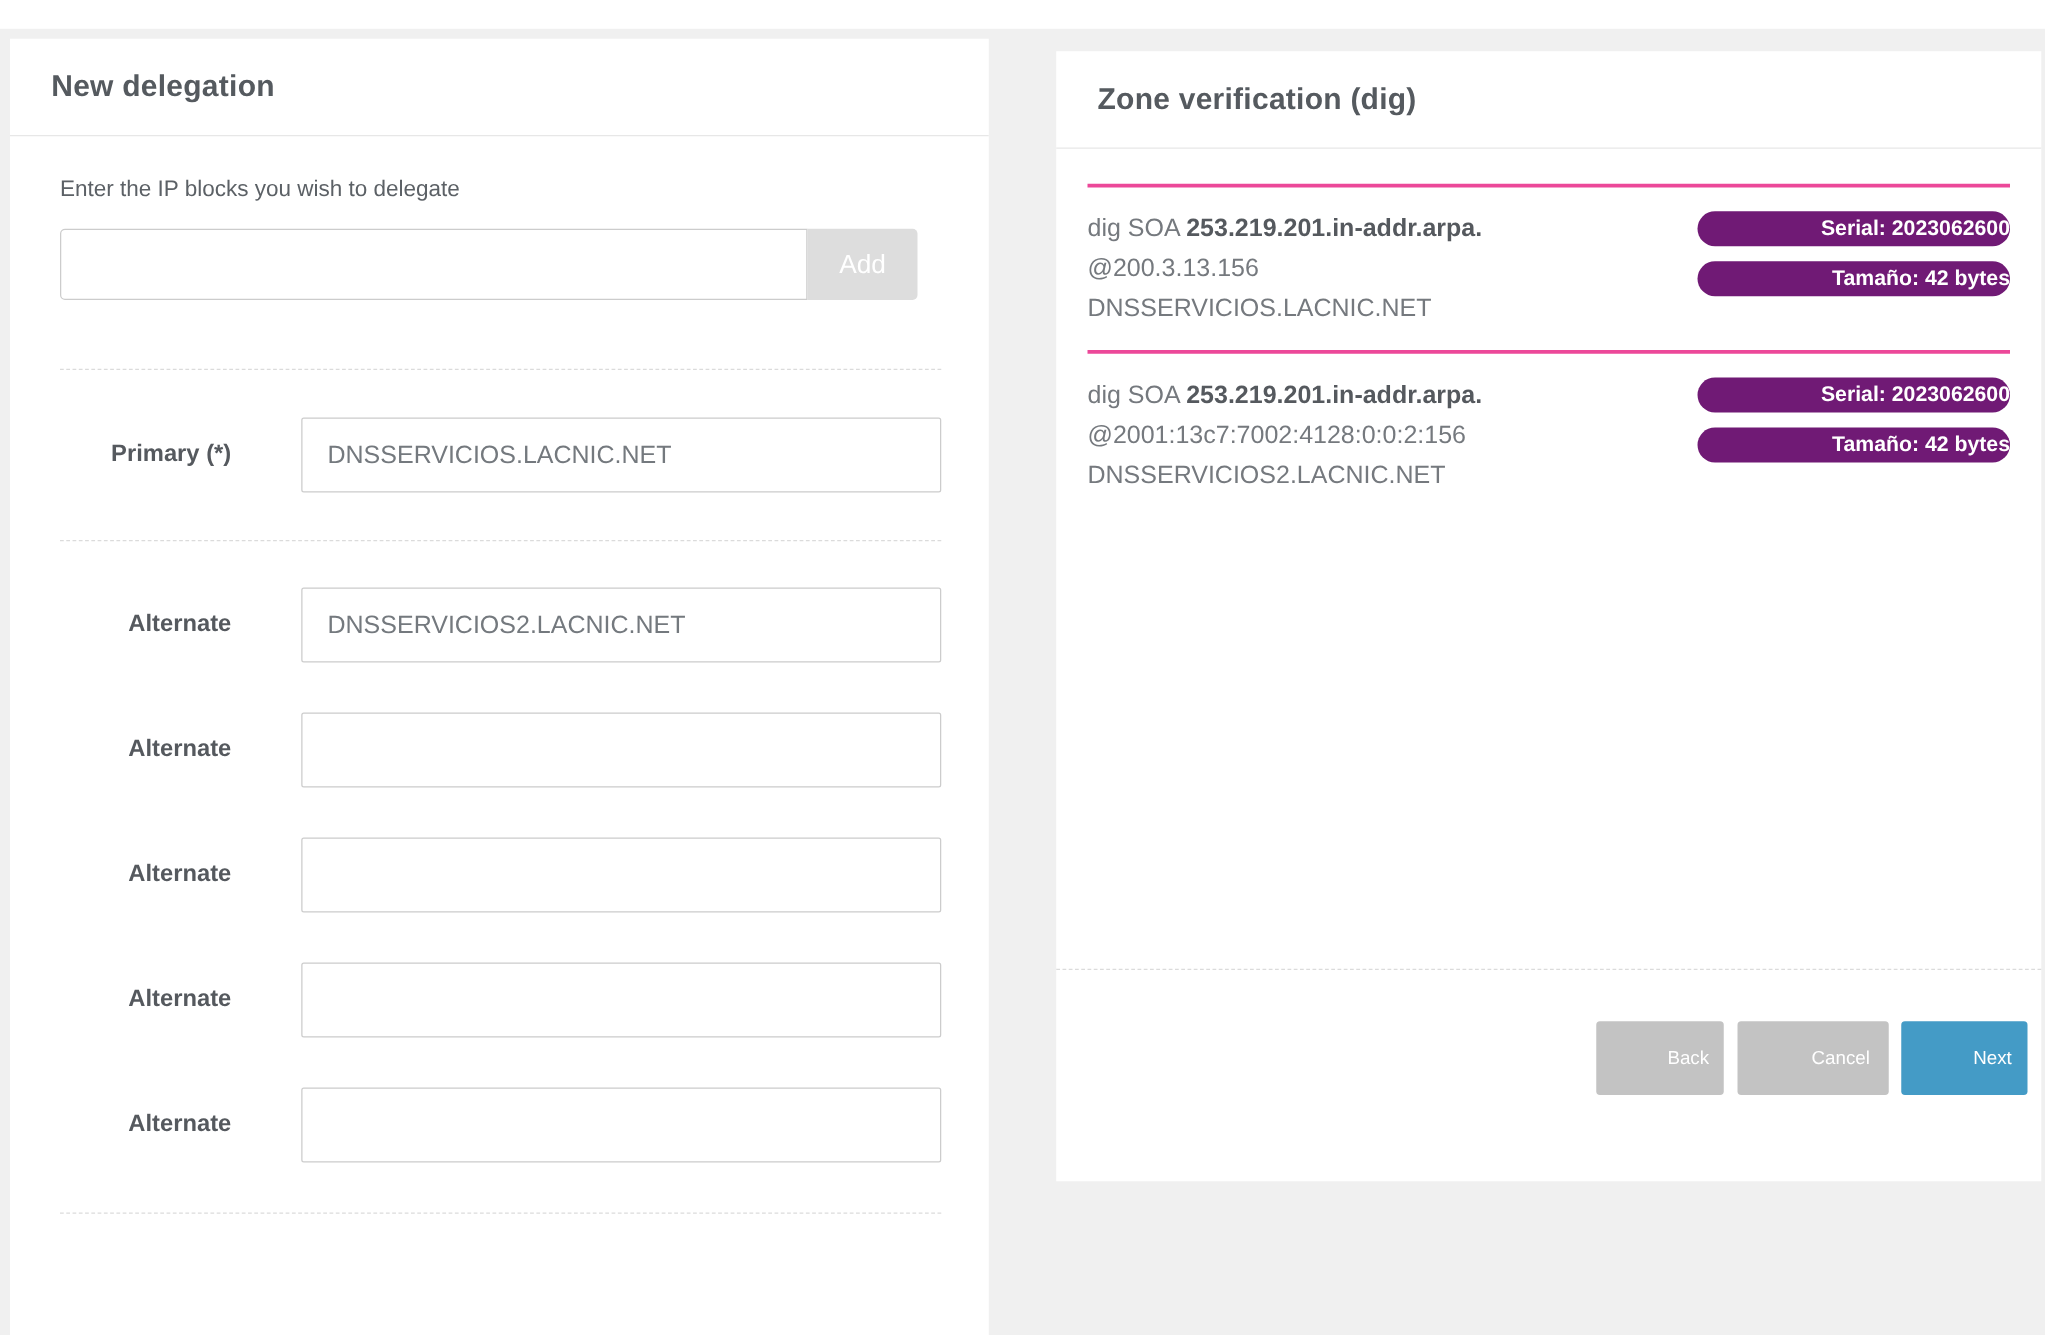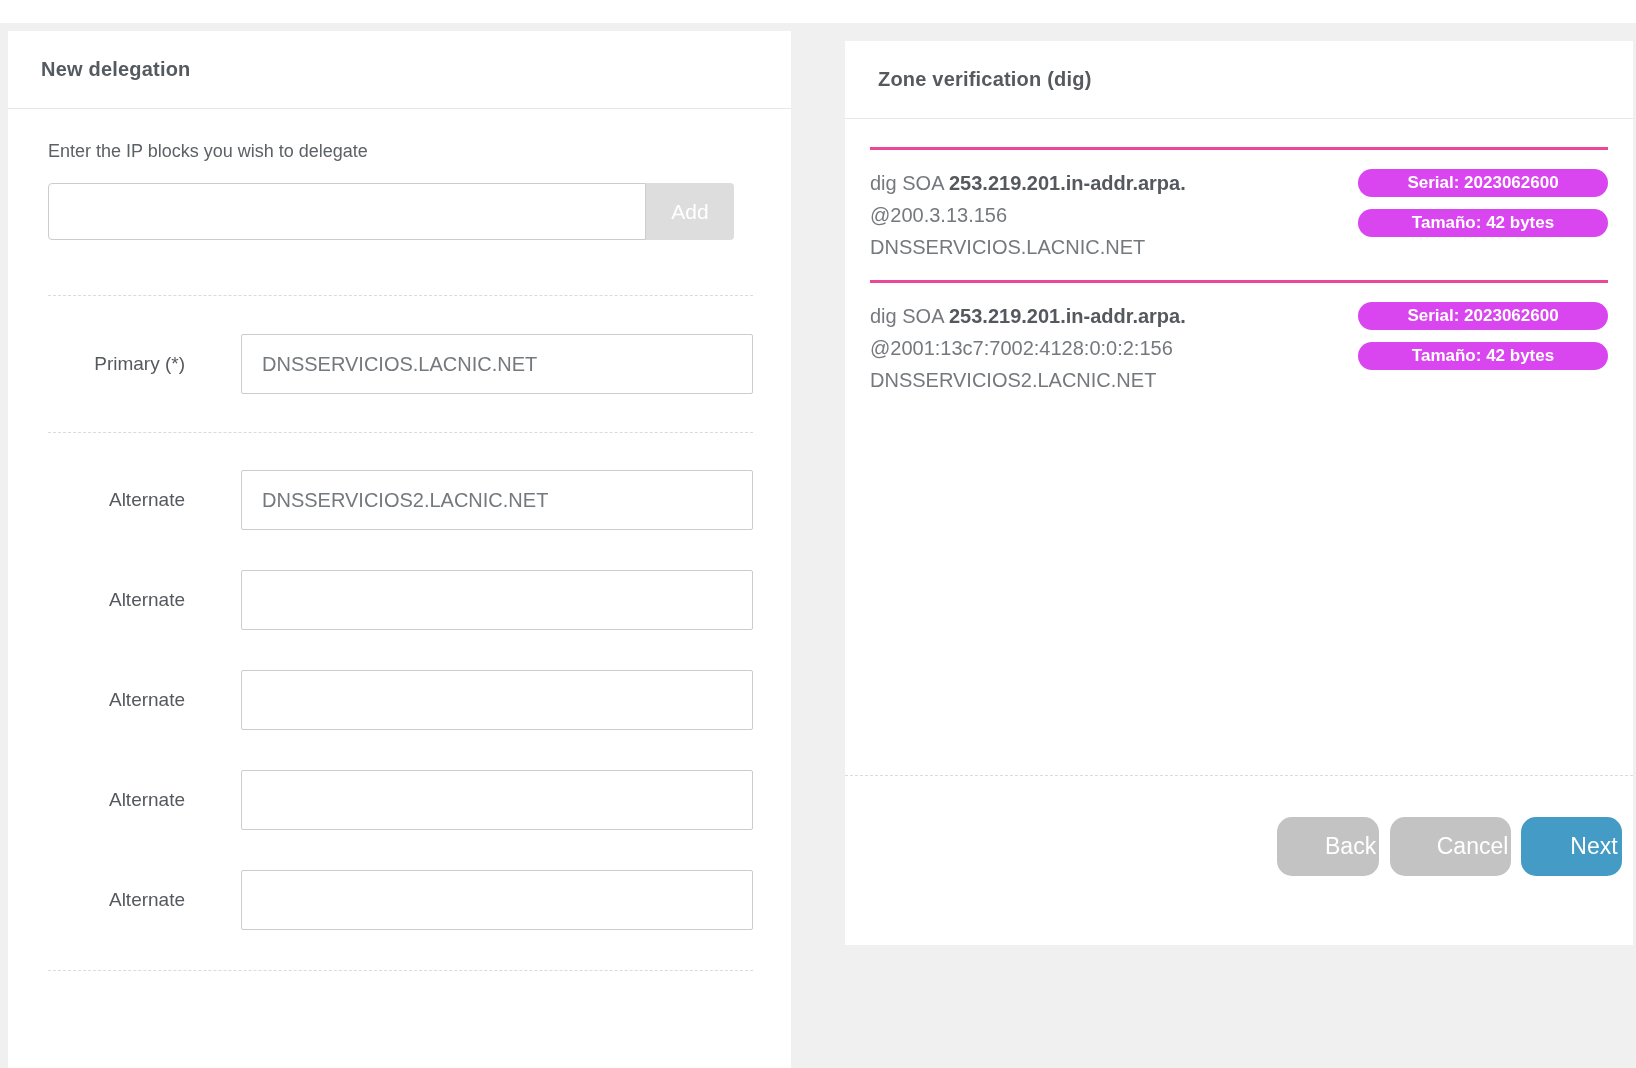--- a/index.html
+++ b/index.html
@@ -21,21 +21,21 @@
   .panel-left  { left: 8px;   top: 31px; width: 783px; height: 1037px; }
   .panel-right { left: 845px; top: 41px; width: 788px; height: 904px;  }
 
   .panel-header {
     height: 78px;
     display: flex; align-items: center;
     padding: 0 33px;
     border-bottom: 1px solid #e7e7e7;
   }
   .panel-title {
-    font-size: 20px; font-weight: 700; color: #555a5f; letter-spacing: 0.2px;
+    font-size: 24px; font-weight: 700; color: #555a5f; letter-spacing: 0.2px;
   }
 
   
   .left-body { padding: 0 38px 0 40px; }
 
   .ip-label {
     margin-top: 32px;
     font-size: 18px; color: #5c6166;
   }
   .input-group {
@@ -63,39 +63,39 @@
   .sep-3 { margin-top: 32px; }
 
   .ns-row {
     display: flex; align-items: center;
     margin-bottom: 40px;
   }
   .ns-row.first { margin-top: 38px; margin-bottom: 0; }
   .ns-rows { margin-top: 37px; }
   .ns-label {
     width: 137px; text-align: right;
-    font-size: 19px; font-weight: 400; color: #55595e;
+    font-size: 19px; font-weight: 700; color: #55595e;
     flex: none; margin-right: 56px;
   }
   .ns-input {
     width: 520px; height: 60px;
     border: 1px solid #cccccc; border-radius: 2px;
     padding: 0 20px; font-size: 20px; color: #74797e;
     outline: none; background: #fff;
   }
 
   .left-footer {
     margin-top: 38px;
     padding-right: 9px;
     text-align: right;
   }
   .btn {
     display: inline-block;
-    border: none; border-radius: 15px;
-    font-size: 23px; font-family: inherit; color: #ffffff;
+    border: none; border-radius: 3px;
+    font-size: 15px; font-family: inherit; color: #ffffff;
     cursor: pointer; vertical-align: top; padding-left: 45px;
   }
   .btn-gray      { background: #c3c3c3; }
   .btn-disabled  { background: #dcdcdc; }
   .btn-blue      { background: #449bc6; }
   .left-footer .btn-cancel { width: 123px; height: 57px; }
   .left-footer .btn-next   { width: 100px; height: 57px; margin-left: 7px; }
 
   
   .dig-list { margin: 28px 25px 0 25px; }
@@ -105,23 +105,23 @@
     display: flex; align-items: flex-start;
   }
   .dig-text {
     flex: 1;
     font-size: 20px; line-height: 32px; color: #75797e;
   }
   .dig-text .zone { font-weight: 700; color: #55595e; }
   .dig-badges { width: 250px; flex: none; padding-top: 2px; }
   .badge {
     display: block; width: 250px; height: 28px;
-    border-radius: 15px; background: #d946ef;
+    border-radius: 15px; background: #701a75;
     color: #ffffff; font-size: 17px; font-weight: 700;
-    text-align: center; line-height: 28px;
+    text-align: right; line-height: 28px;
     margin-bottom: 12px;
   }
   .right-footer {
     position: absolute; left: 0; right: 0; bottom: 0;
     height: 170px;
     border-top: 1px dashed #dbdbdb;
     padding: 41px 11px 0 0;
     text-align: right;
   }
   .right-footer .btn { height: 59px; margin-left: 6px; }

